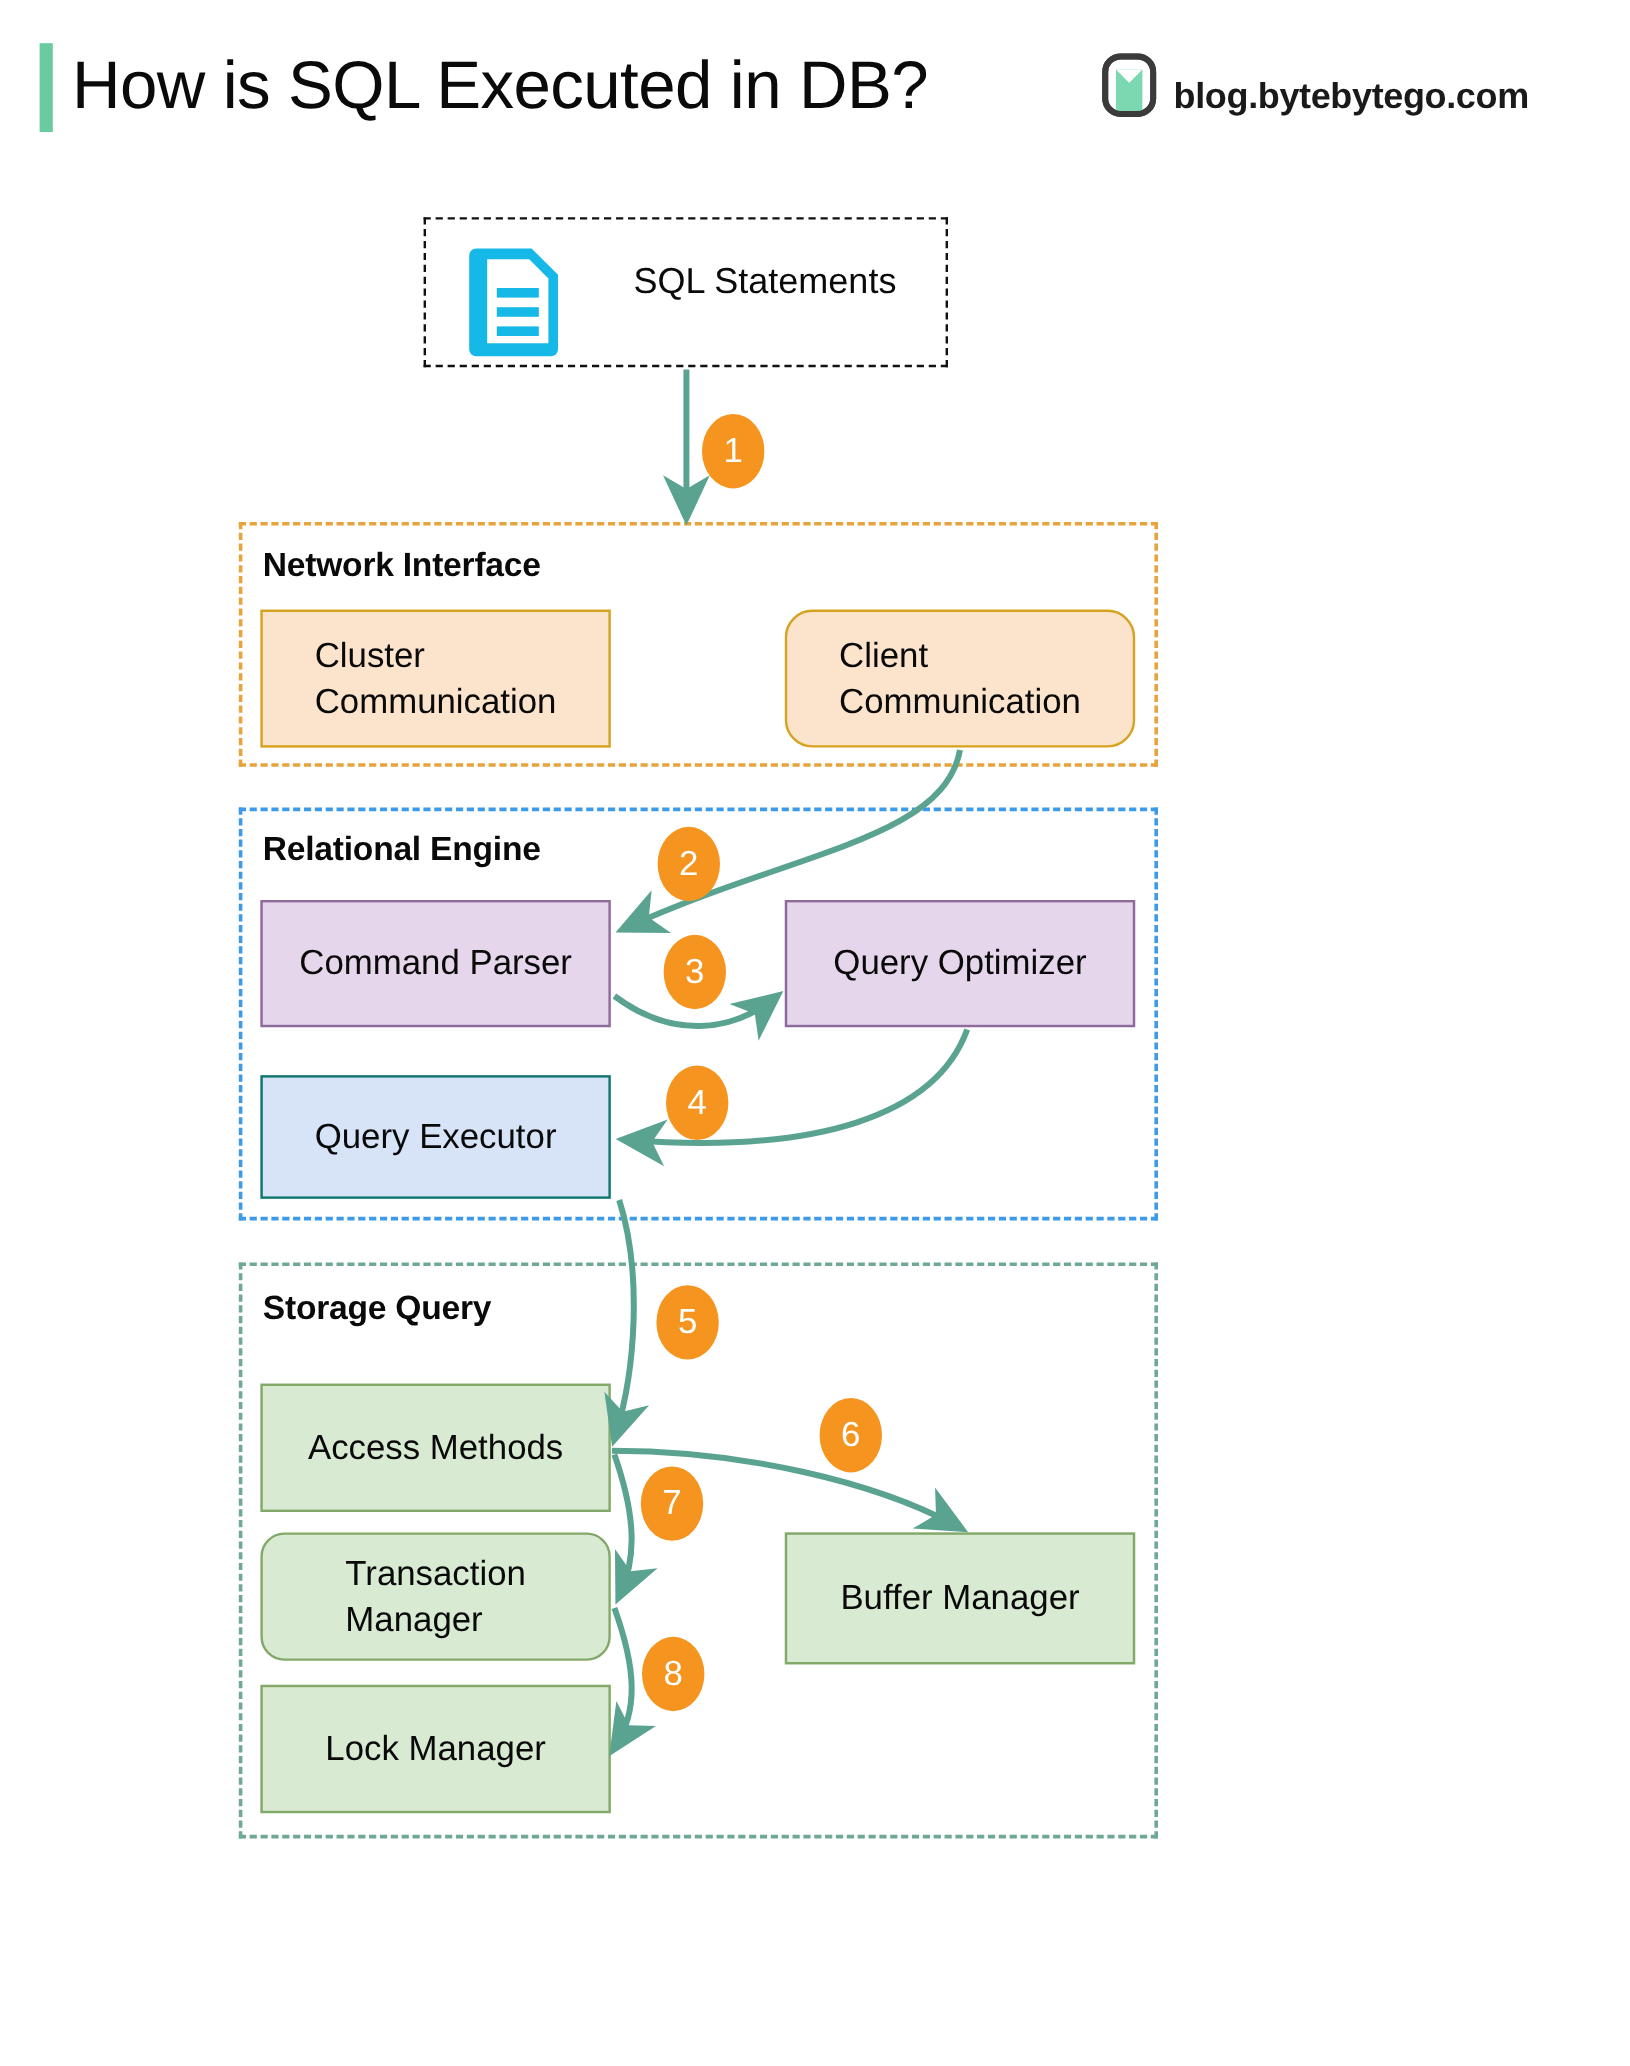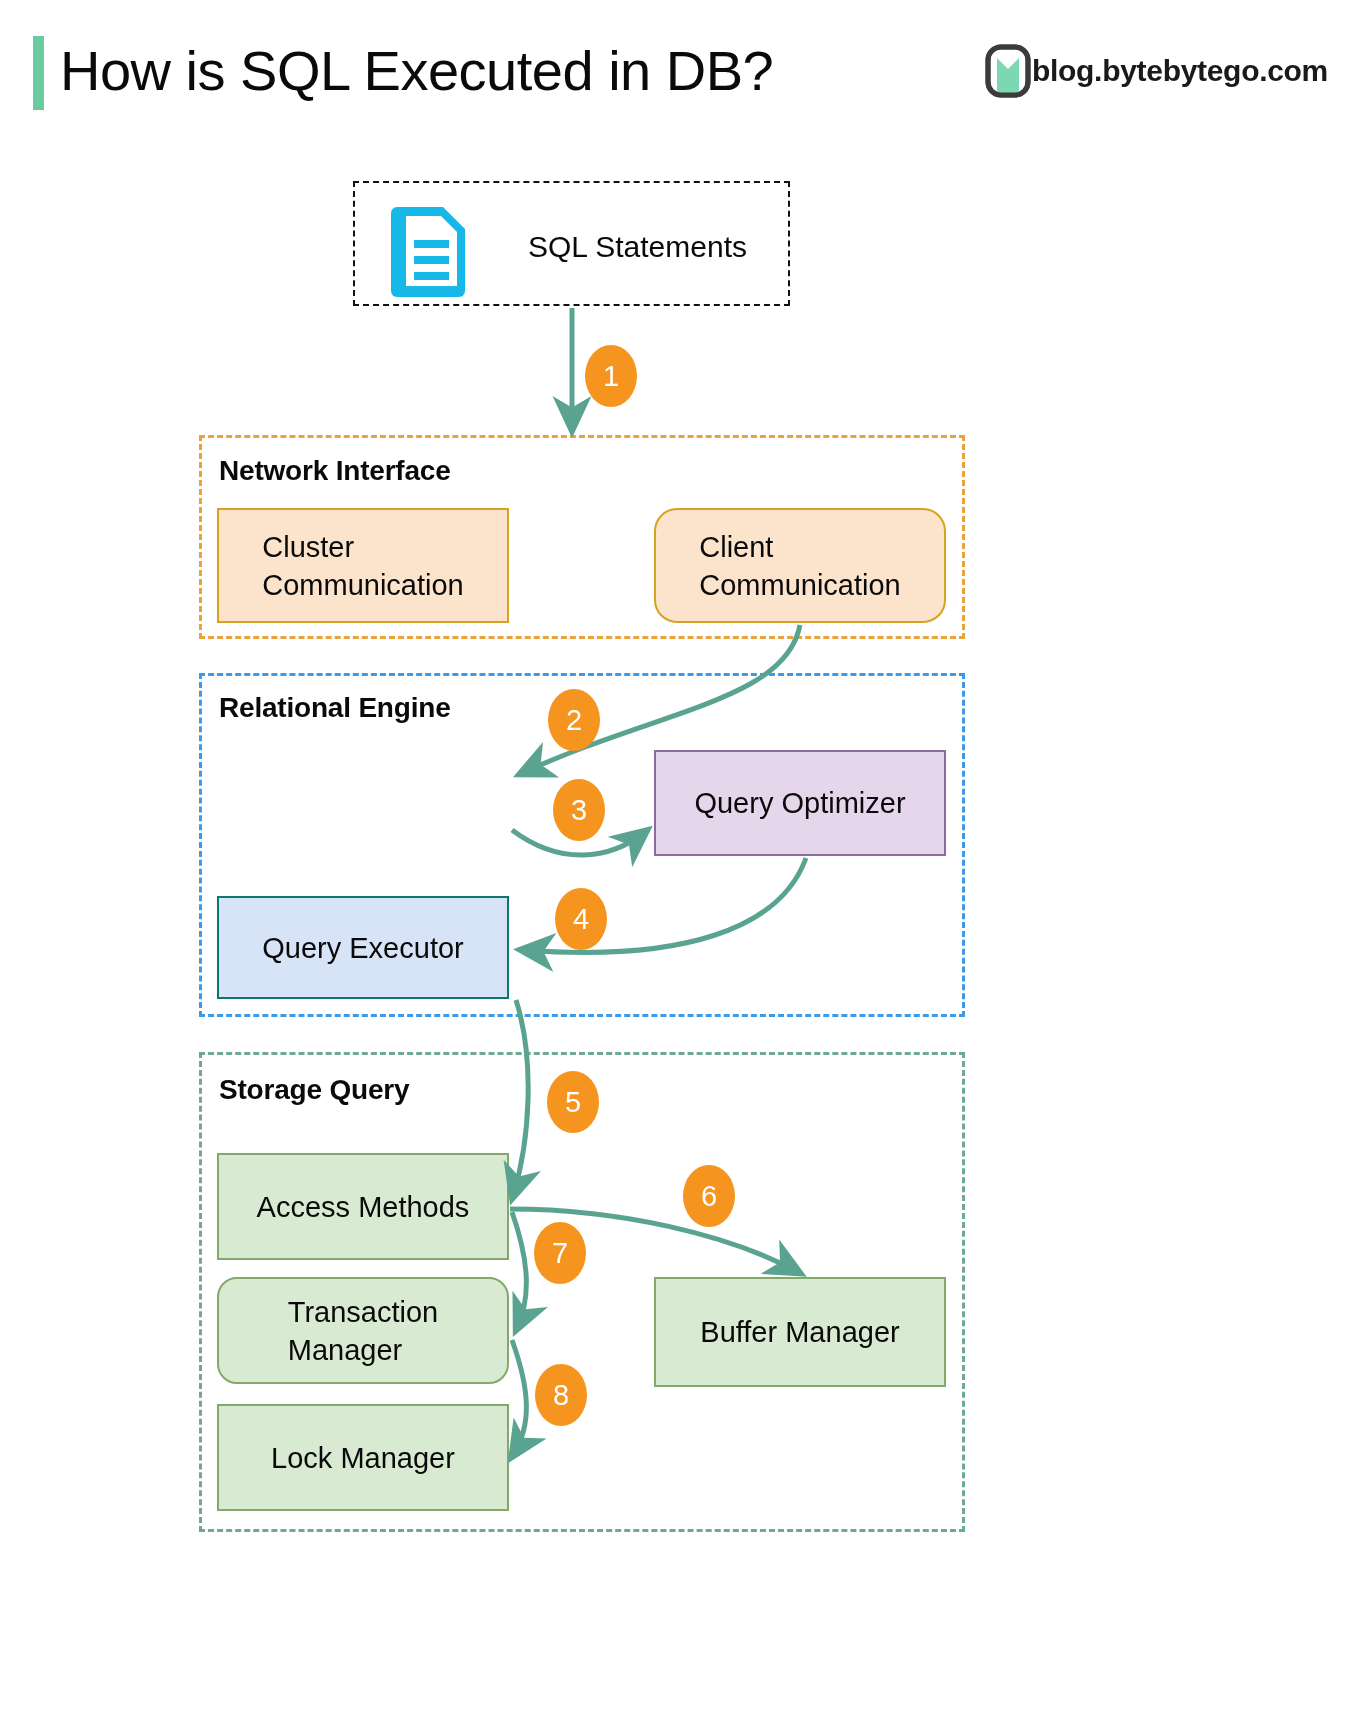--- a/index.html
+++ b/index.html
@@ -34,25 +34,25 @@
     top: 33px;
     font-size: 56px;
     line-height: 76px;
     color: #0a0a0a;
     font-weight: 400;
     white-space: nowrap;
     letter-spacing: -0.5px;
   }
   .brand {
     position: absolute;
-    left: 985px;
+    left: 918px;
     top: 44px;
     display: flex;
-    align-items: center;
-    gap: 1px;
+    align-items: flex-end;
+    gap: 14px;
   }
   .brand-logo {
     width: 46px;
     height: 54px;
     flex: 0 0 auto;
   }
   .brand-text {
     font-size: 30px;
     line-height: 34px;
     color: #1a1a1a;
@@ -101,21 +101,21 @@
   .src-icon {
     position: absolute;
     left: 389px;
     top: 201px;
     width: 84px;
     height: 96px;
   }
   .src-label {
     position: absolute;
     left: 505px;
-    top: 228px;
+    top: 216px;
     width: 265px;
     text-align: center;
     font-size: 30px;
     line-height: 38px;
     color: #0a0a0a;
   }
 
   
   .grp-network {
     left: 199px; top: 435px; width: 766px; height: 204px;
@@ -237,20 +237,23 @@
   <div class="node box-orange node-client">
     <div>
       <div>Client</div>
       <div>Communication</div>
     </div>
   </div>
 
   <div class="dashed-group grp-relational"></div>
   <div class="group-title title-relational">Relational Engine</div>
 
+  <div class="node box-purple node-parser">
+    <span>Command Parser</span>
+  </div>
   <div class="node box-purple node-optimizer">
     <span>Query Optimizer</span>
   </div>
   <div class="node box-blue node-executor">
     <span>Query Executor</span>
   </div>
 
   <div class="dashed-group grp-storage"></div>
   <div class="group-title title-storage">Storage Query</div>
 

